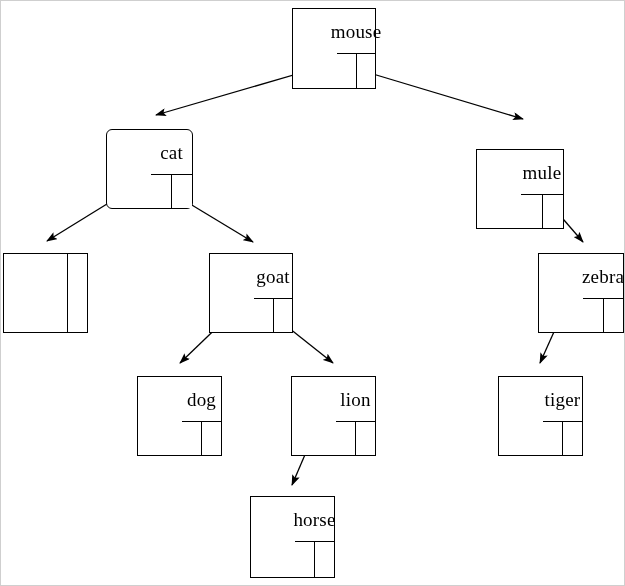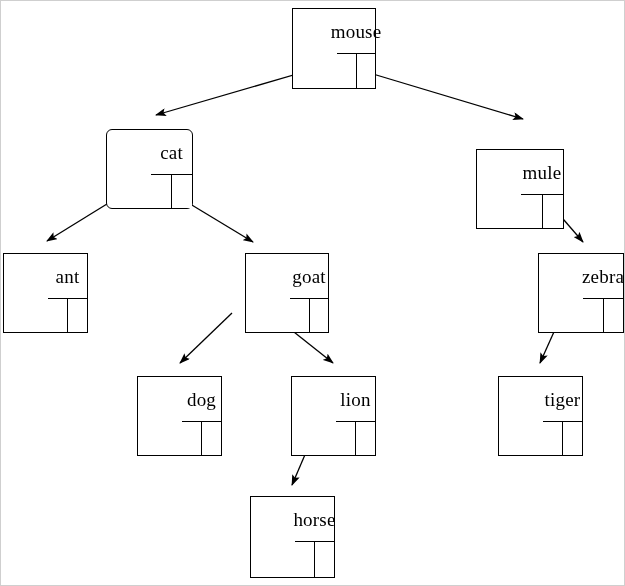--- a/index.html
+++ b/index.html
@@ -99,27 +99,26 @@
         </div>
       </div>
       <div class="node" style="left: 475px; top: 128px; width: 88px; height: 80px; margin-top: 20px;">
         <div class="node-label">mule</div>
         <div class="node-pointers">
           <div class="ptr left"></div>
           <div class="ptr right"></div>
         </div>
       </div>
       <div class="node" style="left: 2px; top: 252px; width: 85px; height: 80px;">
-        <div class="node-label">ant</div>
         <div class="node-pointers">
           <div class="ptr left"></div>
           <div class="ptr right"></div>
         </div>
       </div>
-      <div class="node" style="left: 208px; top: 252px; width: 84px; height: 80px; margin-left: 36px;">
+      <div class="node" style="left: 208px; top: 252px; width: 84px; height: 80px;">
         <div class="node-label">goat</div>
         <div class="node-pointers">
           <div class="ptr left"></div>
           <div class="ptr right"></div>
         </div>
       </div>
       <div class="node" style="left: 537px; top: 252px; width: 86px; height: 80px;">
         <div class="node-label">zebra</div>
         <div class="node-pointers">
           <div class="ptr left"></div>

